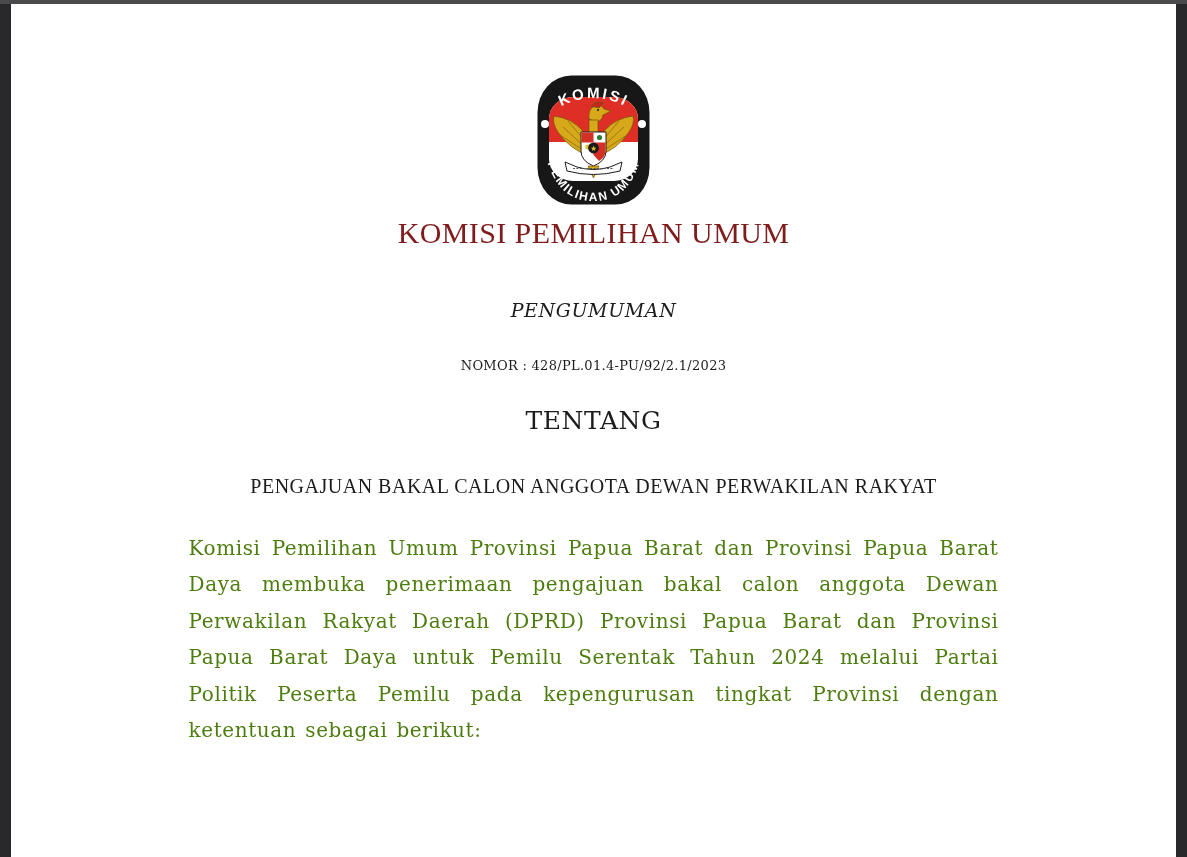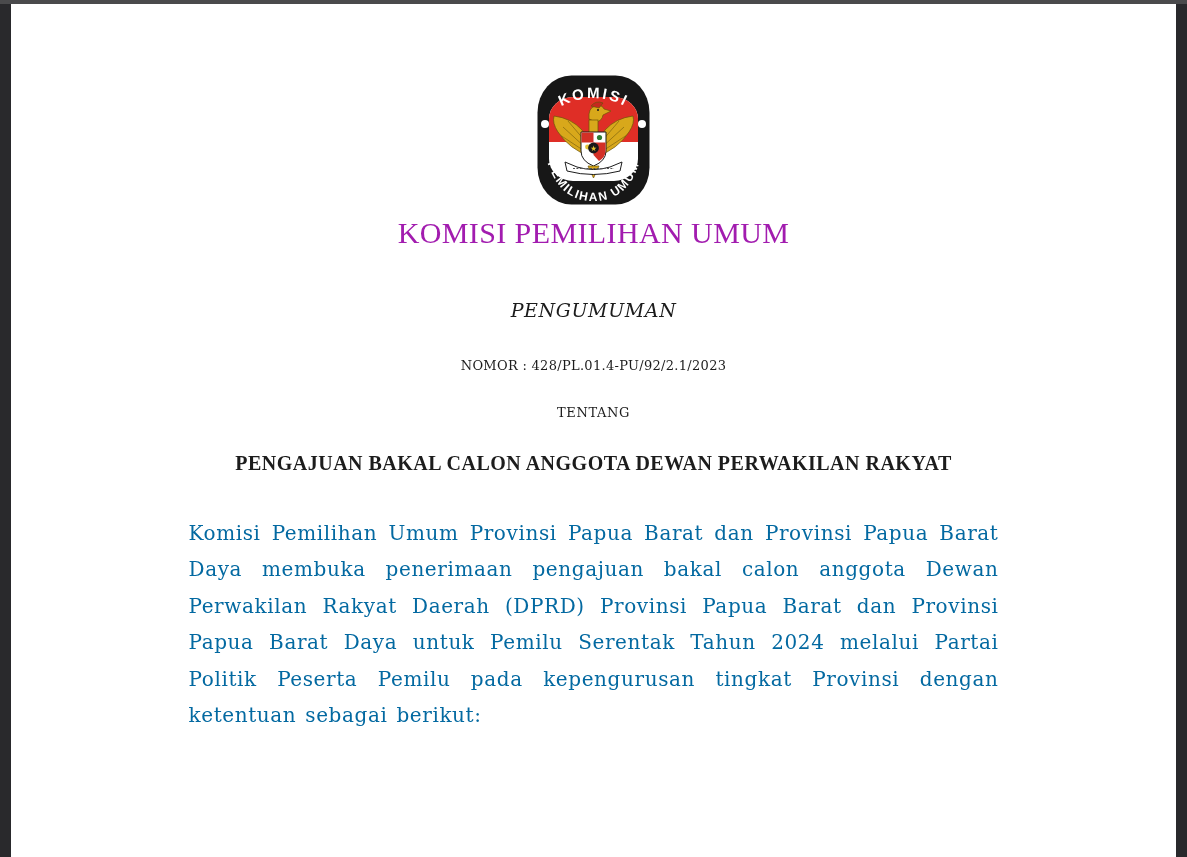--- a/index.html
+++ b/index.html
@@ -41,61 +41,60 @@
     margin-top: 71px;
     text-align: center;
     line-height: 0;
   }
   .doc-title {
     margin-top: 9px;
     font-family: "Liberation Serif", serif;
     font-size: 30px;
     line-height: 37px;
     letter-spacing: 0.4px;
-    color: #a21caf;
+    color: #7f1d1d;
   }
   .label-pengumuman {
     margin-top: 48px;
     font-size: 19px;
     line-height: 23px;
     letter-spacing: 0.6px;
     font-style: italic;
   }
   .number-line {
     margin-top: 32px;
     font-size: 13px;
     line-height: 24px;
     letter-spacing: 0.3px;
   }
   .label-tentang {
-    margin-top: 24px;
-    font-size: 13px;
+    margin-top: 32px;
+    font-size: 25px;
     line-height: 22px;
     letter-spacing: 0.6px;
   }
   .subject {
-    margin-top: 21px;
+    margin-top: 36px;
     font-family: "Liberation Serif", serif;
     font-size: 20px;
     line-height: 36px;
     letter-spacing: 0.5px;
-    font-weight: bold;
   }
   .subject-line {
     white-space: pre-wrap;
   }
   .body-paragraph {
-    margin-top: 34px;
+    margin-top: 26px;
     font-size: 20px;
     line-height: 36.4px;
     letter-spacing: 0.6px;
     word-spacing: 2px;
     text-align: justify;
     text-align-last: left;
-    color: #0369a1;
+    color: #4d7c0f;
   }
 </style>
 </head>
 <body>
 
 <div class="viewer">
   <div class="top-band"></div>
 
   <div class="page">
     <div class="content">

